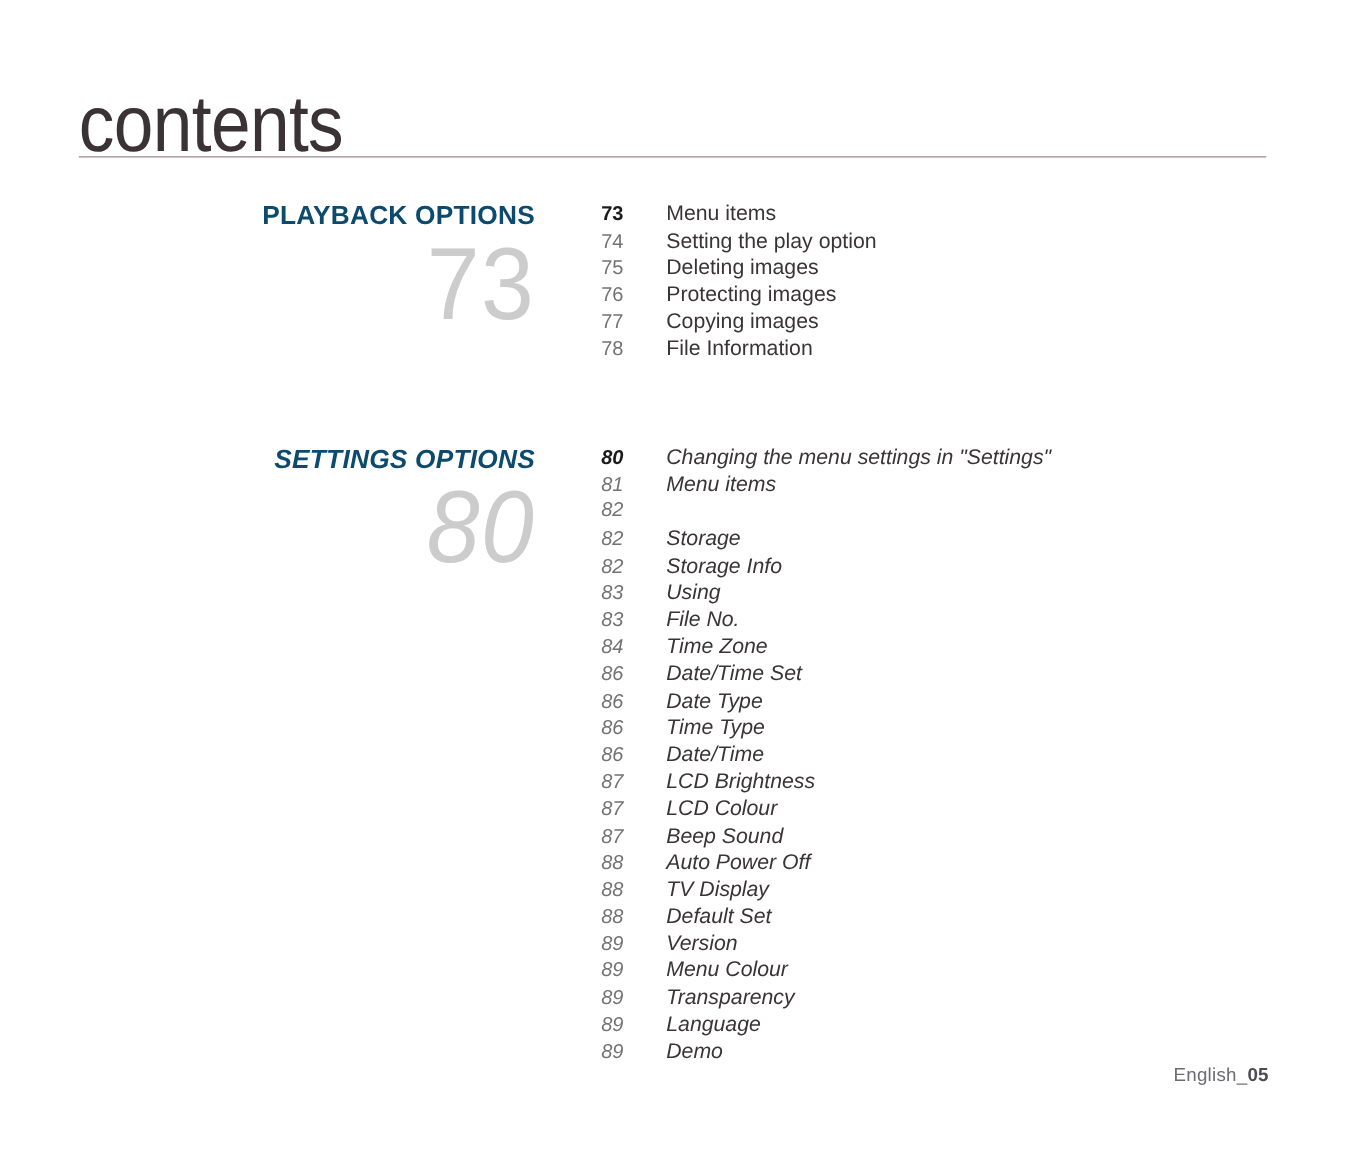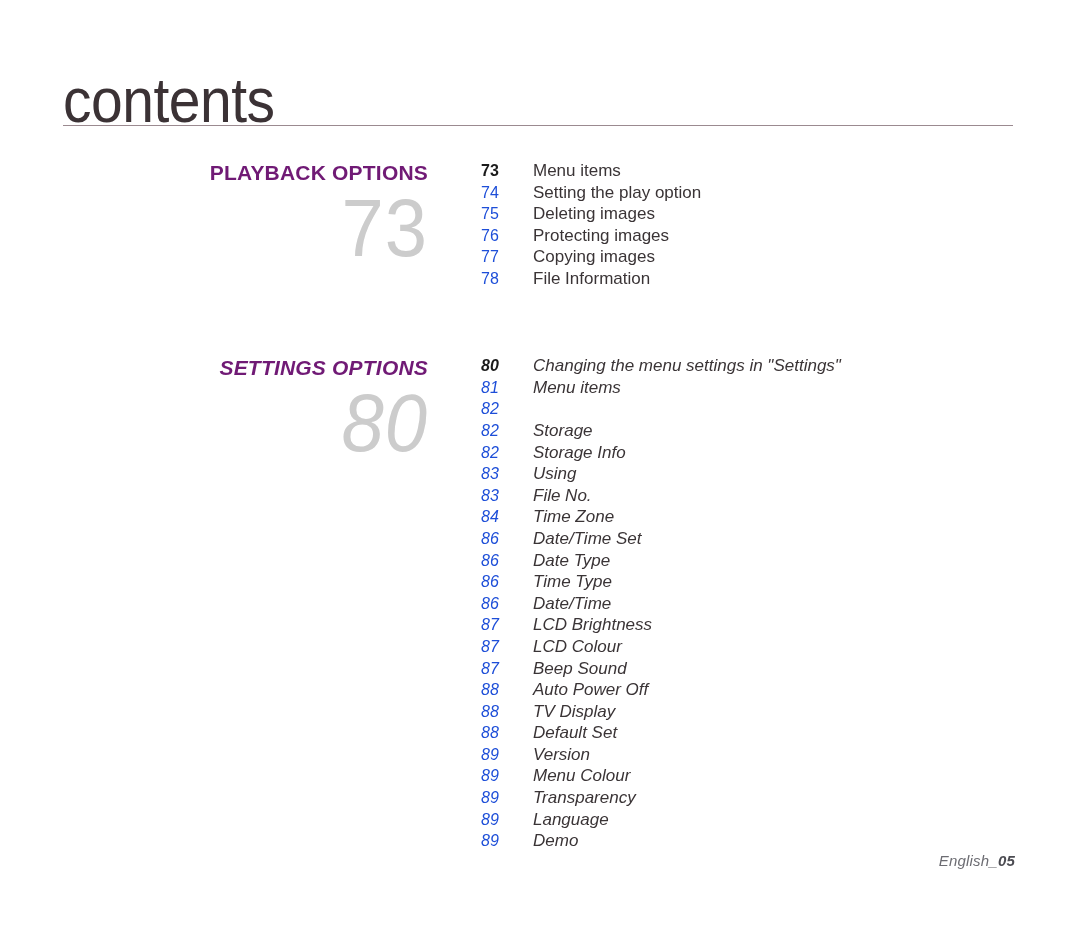--- a/index.html
+++ b/index.html
@@ -60,21 +60,21 @@
   .section-left {
     position: absolute;
     left: 0;
     top: 0;
     width: 428px;
     text-align: right;
   }
   .section-heading {
     font-size: 21px;
     font-weight: bold;
-    color: #701a75;
+    color: #0c4a6e;
     letter-spacing: 0.2px;
     line-height: 26px;
     white-space: nowrap;
   }
   .section-bignum {
     font-size: 76px;
     font-weight: 300;
     color: #cccccc;
     line-height: 74px;
     letter-spacing: 1px;
@@ -92,21 +92,21 @@
   .toc-row {
     display: flex;
     align-items: baseline;
     height: 21.6px;
     line-height: 21.6px;
   }
   .toc-page {
     width: 46px;
     flex: 0 0 46px;
     font-size: 16px;
-    color: #1d4ed8;
+    color: #737373;
     line-height: 21.6px;
   }
   .toc-page.first {
     font-weight: bold;
     color: #1b1b1b;
   }
   .toc-label {
     font-size: 17px;
     color: #3a3436;
     line-height: 21.6px;
@@ -115,21 +115,20 @@
   }
 
   
   .footer {
     position: absolute;
     right: 65px;
     top: 852px;
     font-size: 15px;
     color: #6c6c72;
     letter-spacing: 0.2px;
-    font-style: italic;
   }
   .footer b {
     color: #4c4c52;
     font-weight: bold;
   }
 </style>
 </head>
 <body>
 
 <div class="page-header">

